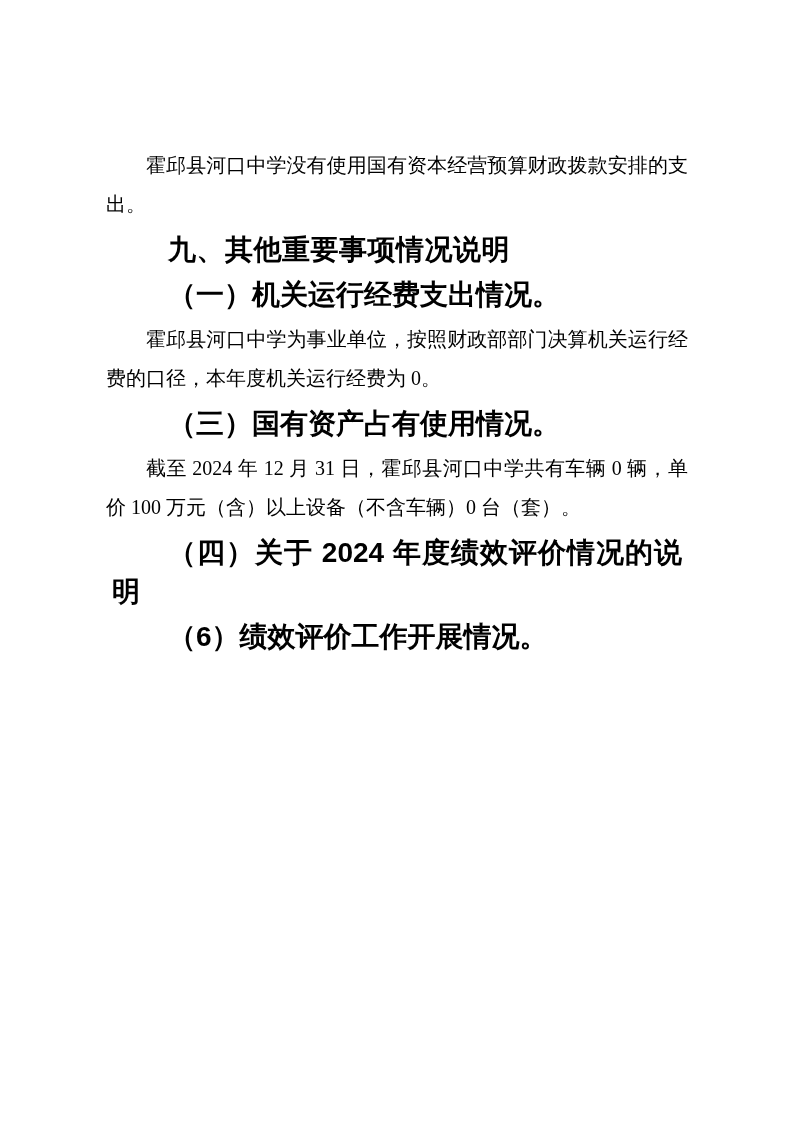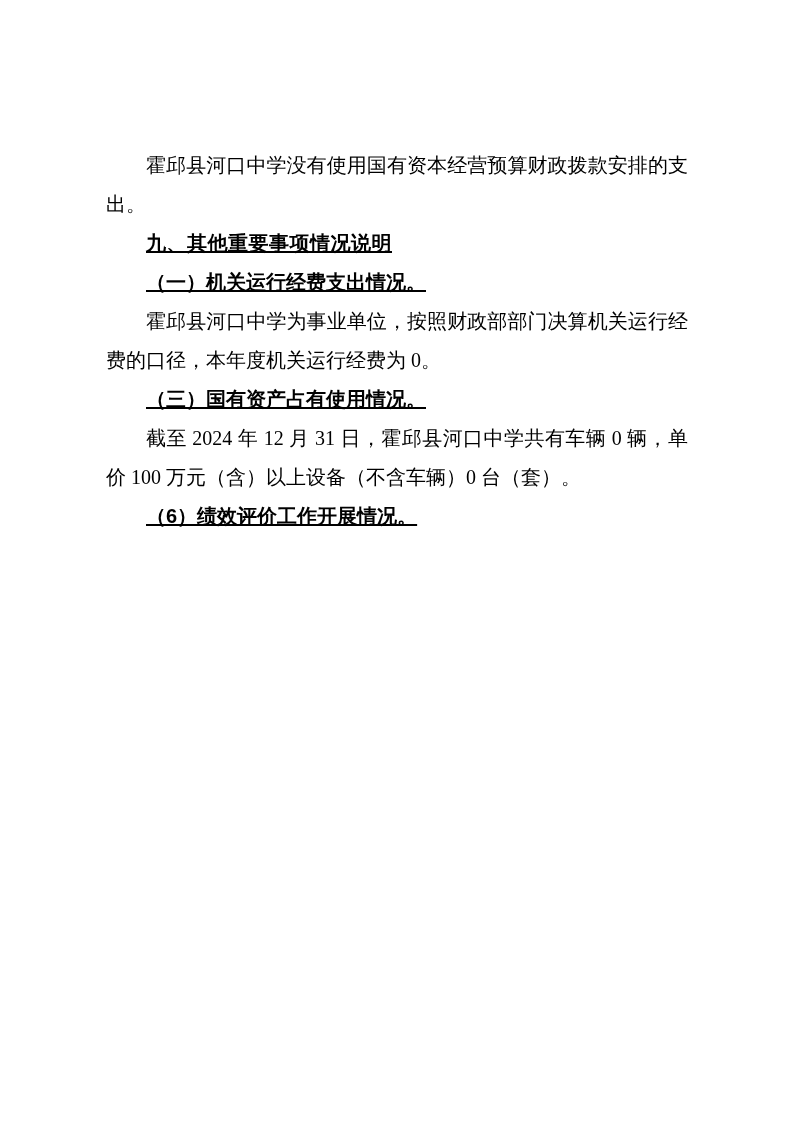--- a/index.html
+++ b/index.html
@@ -28,29 +28,28 @@
     margin: 0;
     font-size: 20px;
     line-height: 39px;
     text-align: justify;
     text-indent: 2em;
     font-family: "Liberation Serif", "DejaVu Serif", serif;
     font-weight: 400;
     word-break: break-all;
   }
   .heading-1, .heading-2 {
-    margin: 0;
-    font-size: 20px;
+    margin: 6px;
+    font-size: 28px;
     line-height: 39px;
     text-indent: 2em;
     text-align: justify;
     font-family: "Liberation Sans", "DejaVu Sans", sans-serif;
     font-weight: 700;
     word-break: break-all;
-    text-decoration: underline;
   }
   .heading-1 { letter-spacing: 0.5px; }
   .page-number {
     position: absolute;
     top: 1024px;
     right: 103px;
     font-size: 19px;
     line-height: 24px;
     font-family: Liberation Sans, sans-serif;
     letter-spacing: 1px;
@@ -69,20 +68,21 @@
     <h3 class="heading-2">（一）机关运行经费支出情况。</h3>
 
     <p class="para">霍邱县河口中学为事业单位，按照财政部部门决算机关运行经费的口径，本年度机关运行经费为 0。</p>
 
 
 
     <h3 class="heading-2">（三）国有资产占有使用情况。</h3>
 
     <p class="para">截至 2024 年 12 月 31 日，霍邱县河口中学共有车辆 0 辆，单价 100 万元（含）以上设备（不含车辆）0 台（套）。</p>
 
+    <h3 class="heading-2">（四）关于 2024 年度绩效评价情况的说明</h3>
 
     <h3 class="heading-2">（6）绩效评价工作开展情况。</h3>
 
 
   </div>
 
   <div class="page-number">-14-</div>
 </div>
 
 </body></html>

